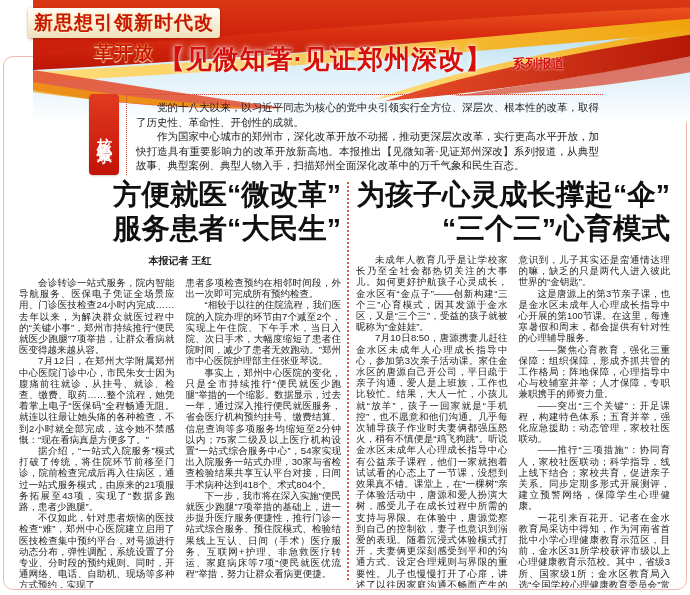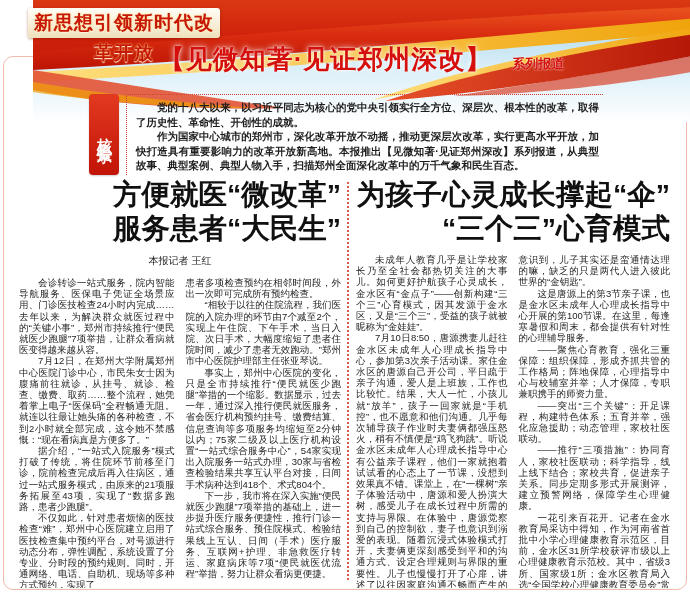--- a/index.html
+++ b/index.html
@@ -26,31 +26,31 @@
 
   
   .core{position:absolute;top:94px;left:89px;width:514px;display:flex;z-index:3;}
   .core-label{width:30px;min-height:64px;background:linear-gradient(180deg,#e23a20,#c21307);
       border-radius:4px;color:#fff;font-weight:800;font-size:15px;
       writing-mode:vertical-rl;text-orientation:upright;letter-spacing:4px;
       display:flex;align-items:center;justify-content:center;padding:5px 0;box-shadow:0 1px 2px rgba(0,0,0,.2);}
   .core-body{flex:1;margin-left:7px;border-top:1px dotted #d04532;border-left:1px dotted #d04532;
       padding:5px 4px 2px 9px;}
   .core-body p{margin:0;font-size:10.5px;line-height:14.6px;color:#1d1d1d;
-      text-align:justify;text-indent:2em;font-weight:700;}
+      text-align:justify;text-indent:2em;font-weight:400;}
 
   
   .articles{position:absolute;top:176px;left:12px;right:12px;bottom:7px;display:flex;z-index:3;}
   .article{width:334px;padding:2px 5px 0 7px;box-sizing:border-box;overflow:hidden;}
   .article.right{flex:1;padding:2px 8px 0 6px;}
   .divider{width:0;border-left:2px dotted #dd5948;margin:6px 1px 8px 1px;}
 
   .headline{text-align:right;font-weight:800;color:#101010;font-size:28.5px;line-height:33.5px;
       letter-spacing:0;}
-  .byline-top{text-align:center;font-size:10px;font-weight:400;color:#222;margin-top:9px;}
+  .byline-top{text-align:center;font-size:10px;font-weight:700;color:#222;margin-top:9px;}
 
   .cols{display:flex;gap:11px;margin-top:9px;}
   .article.right .cols{margin-top:9px;}
   .col{flex:1;min-width:0;}
   .col p{margin:0;font-size:9.5px;line-height:11.2px;color:#242424;text-align:justify;
       text-indent:2em;}
   .col p.cont{text-indent:0;}
 </style>
 </head>
 <body>

